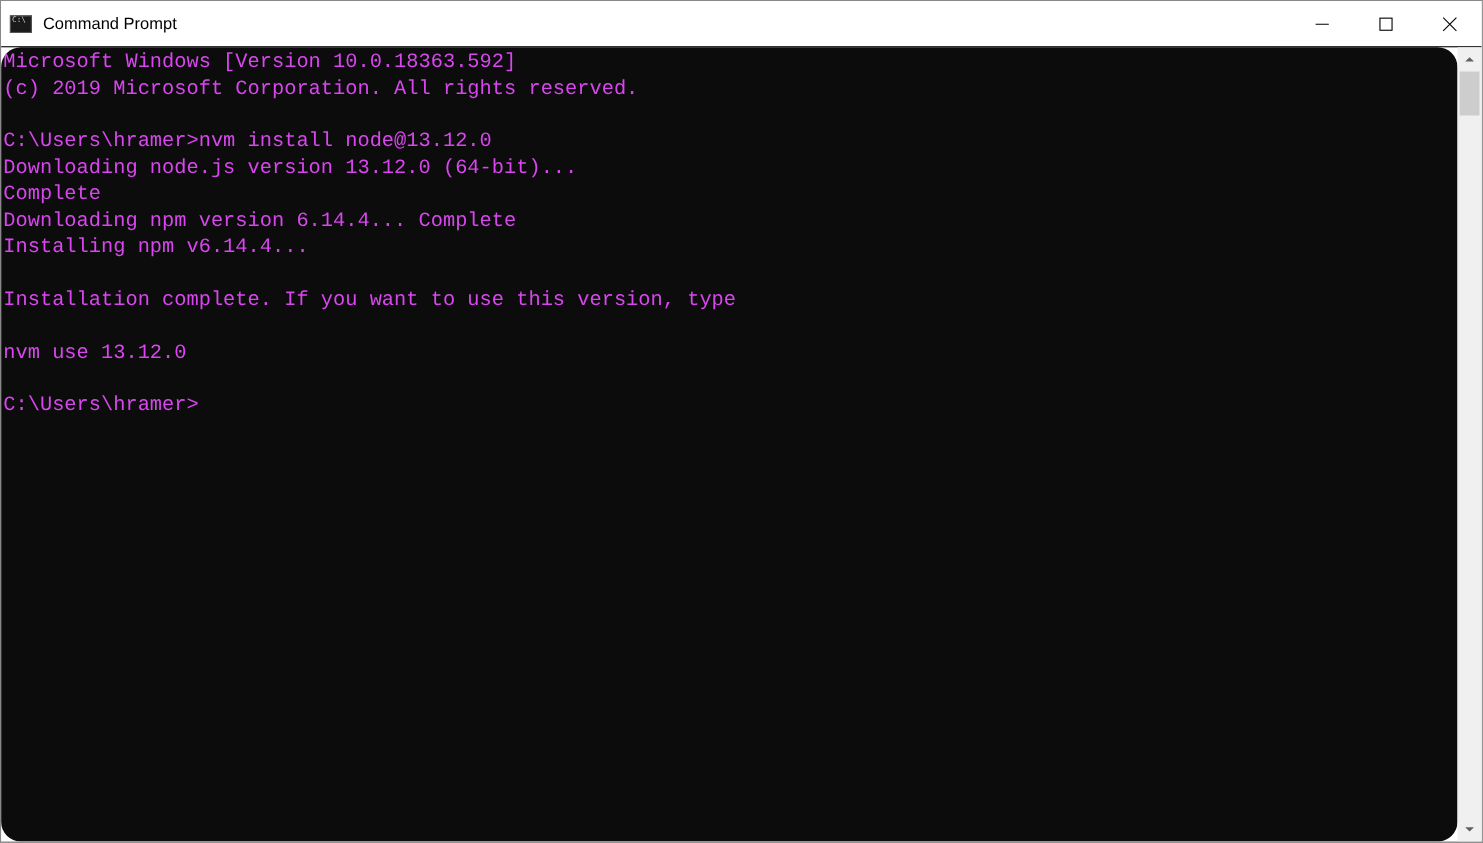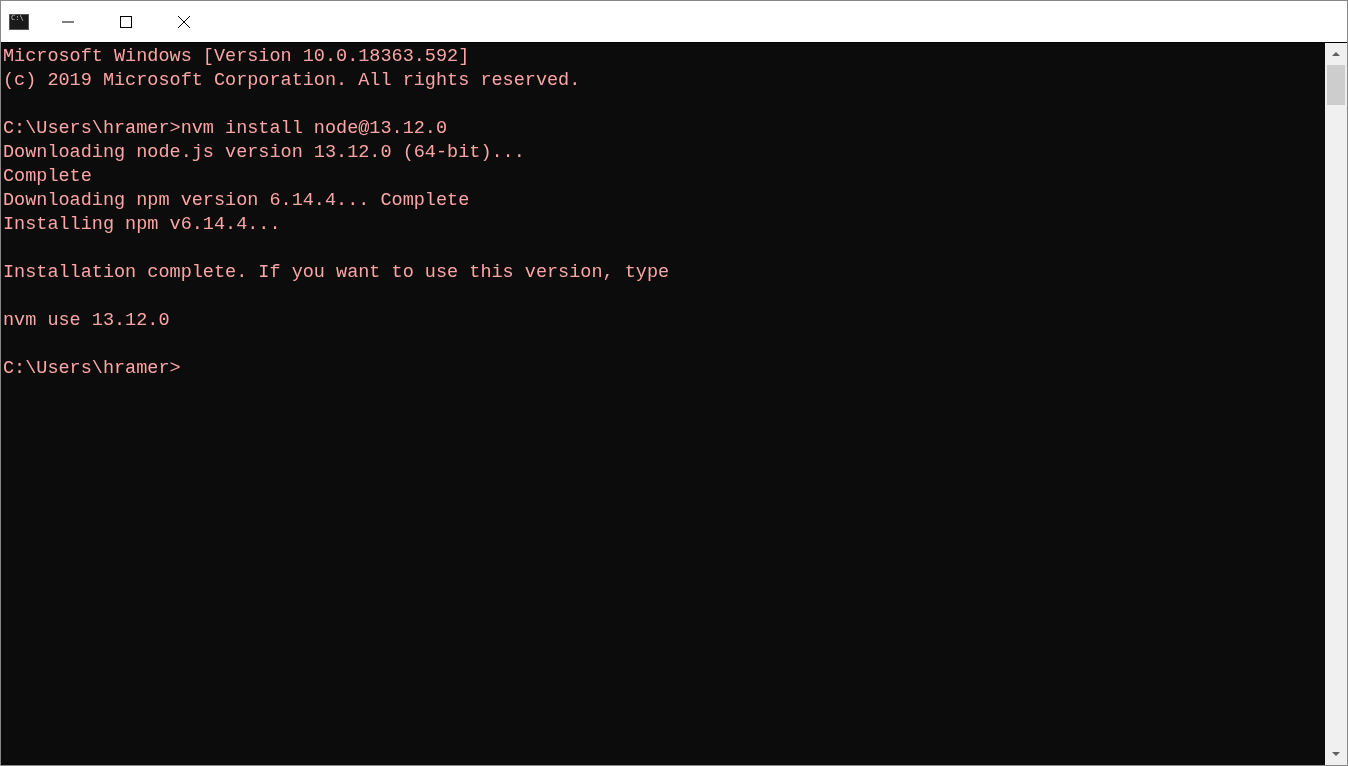--- a/index.html
+++ b/index.html
@@ -77,28 +77,29 @@
     
     .terminal-area {
       position: relative;
       height: calc(100% - 42px);
       display: flex;
     }
     
     .terminal {
       flex: 1;
       background: #0c0c0c;
-      color: #fca5a5;
+      color: #d946ef;
       font-family: Consolas, "Courier New", monospace;
       font-size: 18.5px;
       line-height: 24px;
       white-space: pre;
       padding: 2px 0 0 2px;
       font-weight: 400;
       overflow: hidden;
+      border-radius: 18px;
     }
     
     .scrollbar {
       width: 22px;
       background: #f0f0f0;
       position: relative;
       display: flex;
       flex-direction: column;
     }
     
@@ -128,20 +129,21 @@
       right: 2px;
       height: 40px;
       background: #cdcdcd;
     }
   </style>
 </head>
 <body>
 
 <div class="titlebar">
   <span class="app-icon"></span>
+  <span class="title-text">Command Prompt</span>
   <div class="window-controls">
     <div class="win-ctrl">
       <svg viewBox="0 0 14 14">
         <line x1="1" y1="7" x2="13" y2="7"></line>
       </svg>
     </div>
     <div class="win-ctrl">
       <svg viewBox="0 0 14 14">
         <rect x="1.5" y="1.5" width="11" height="11"></rect>
       </svg>

